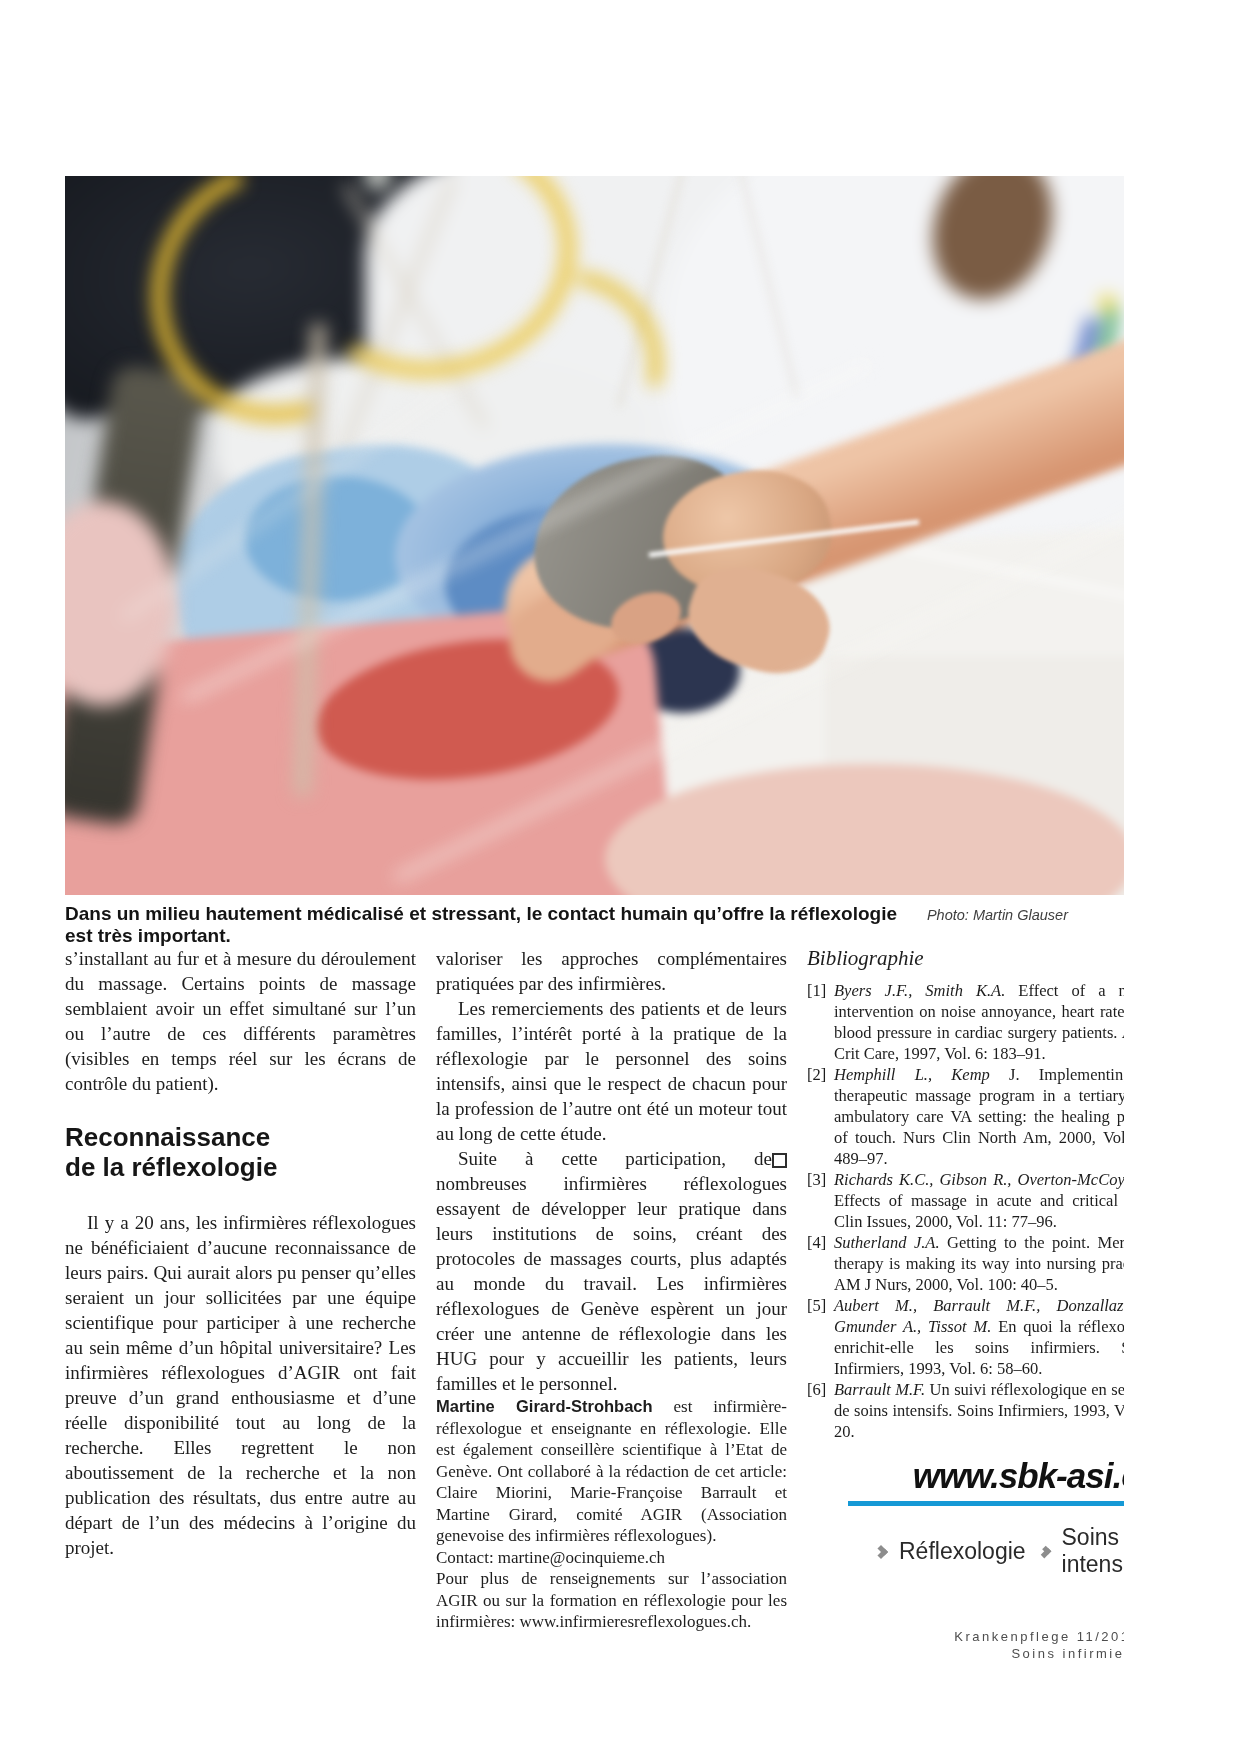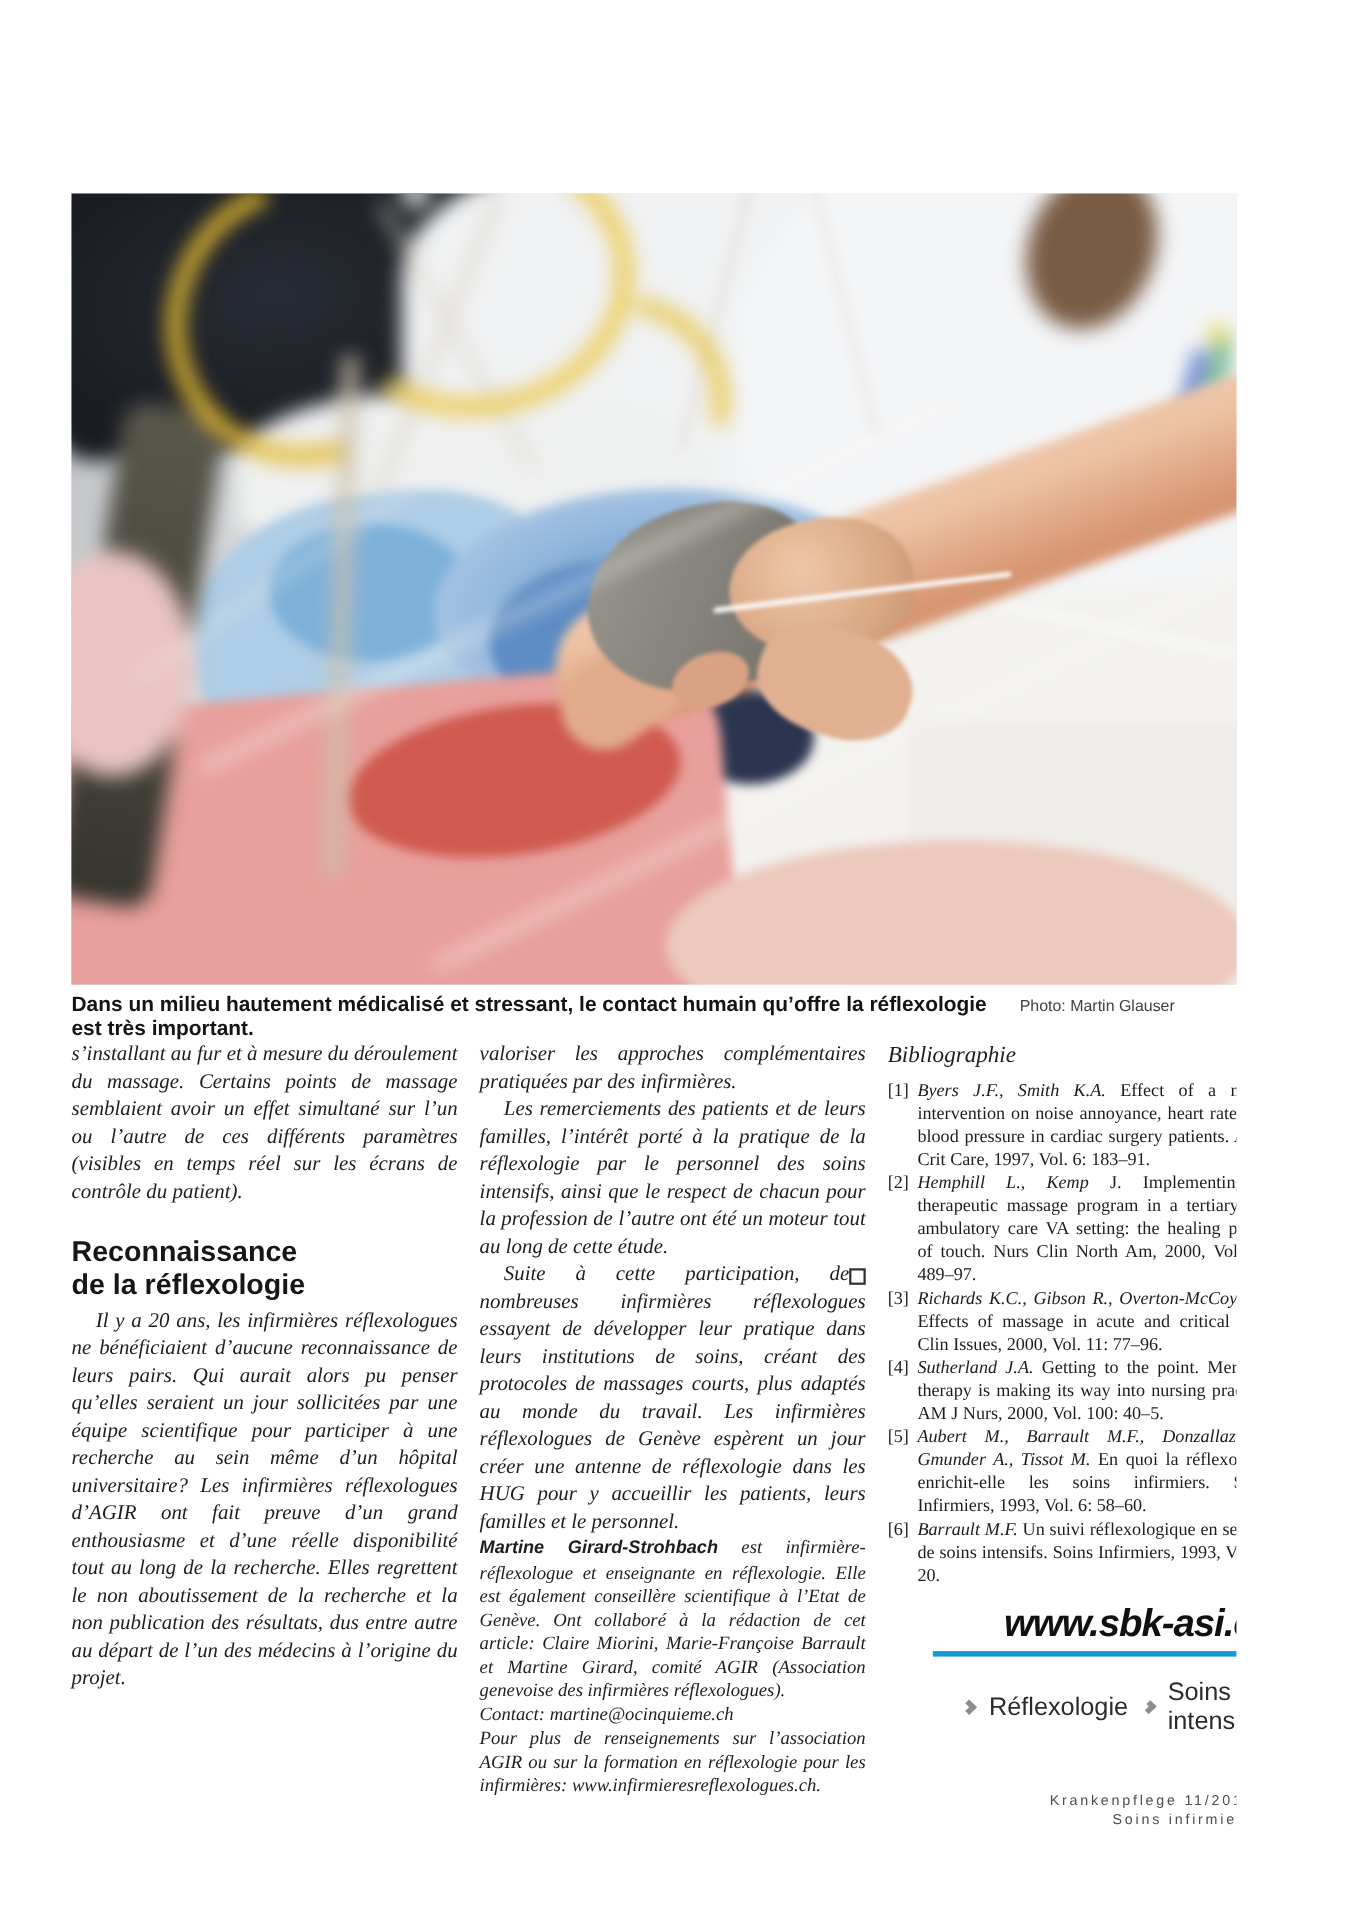--- a/index.html
+++ b/index.html
@@ -69,30 +69,30 @@
   .ph-fitting{left:300px; top:-18px; width:26px; height:32px; background:#b9bdb9; border-radius:6px;}
   .ph-tube{left:238px; top:148px; width:15px; height:472px; background:#cdc1ab; opacity:.85; transform:rotate(2deg);}
   .ph-w1{left:118px; top:520px; width:765px; height:5px; background:rgba(252,252,250,.9); transform:rotate(-26deg); transform-origin:left center;}
   .ph-w2{left:330px; top:700px; width:865px; height:5px; background:rgba(250,248,244,.92); transform:rotate(-26deg); transform-origin:left center;}
   .ph-w6{left:58px; top:440px; width:425px; height:4px; background:rgba(245,242,238,.8); transform:rotate(-35deg); transform-origin:left center;}
 
   
   .caption-row{position:absolute; left:65px; top:903px; width:1093px; display:flex;
      justify-content:space-between; align-items:baseline;}
   .caption{font-family:"Liberation Sans", sans-serif; font-weight:bold; font-size:19px; color:#141414;}
-  .credit{font-family:"Liberation Sans", sans-serif; font-size:14.5px; color:#3f3f3f; padding-right:90px; white-space:nowrap;}
+  .credit{font-family:"Liberation Sans", sans-serif; font-size:14.5px; color:#3f3f3f; padding-right:90px; white-space:nowrap;font-style:italic;}
 
   
   .columns{position:absolute; left:65px; top:946px; width:1093px; display:flex; gap:20px;}
   .col{flex:0 0 351px; width:351px;}
   .body-text{font-size:19px; line-height:25px; text-align:justify;}
-  .body-text p{margin:0;font-style:italic;}
+  .body-text p{margin:0;}
   .body-text p.indent{text-indent:22px;}
   h2.section{font-family:"Liberation Sans", sans-serif; font-weight:bold; font-size:26px;
-     line-height:30px; color:#161616; margin:26px 0 6px;}
+     line-height:30px; color:#161616; margin:26px 0 28px;}
   .end-square{float:right; width:15px; height:15px; border:2px solid #2e2e2e; margin-top:7px;}
 
   .bio{margin-top:12px; font-size:17px; line-height:21.5px; text-align:justify;}
   .bio-name{font-family:"Liberation Sans", sans-serif; font-weight:bold; font-size:16.5px;}
   .contact{font-size:17px; line-height:21.5px; margin-top:2px;}
   .info{font-size:17px; line-height:21.5px; margin-top:15px; text-align:justify;}
 
   .bib-title{font-style:italic; font-size:21px; margin-bottom:9px;}
   .refs{font-size:16.5px; line-height:21px; text-align:justify;}
   .ref{position:relative; padding-left:27px;}

